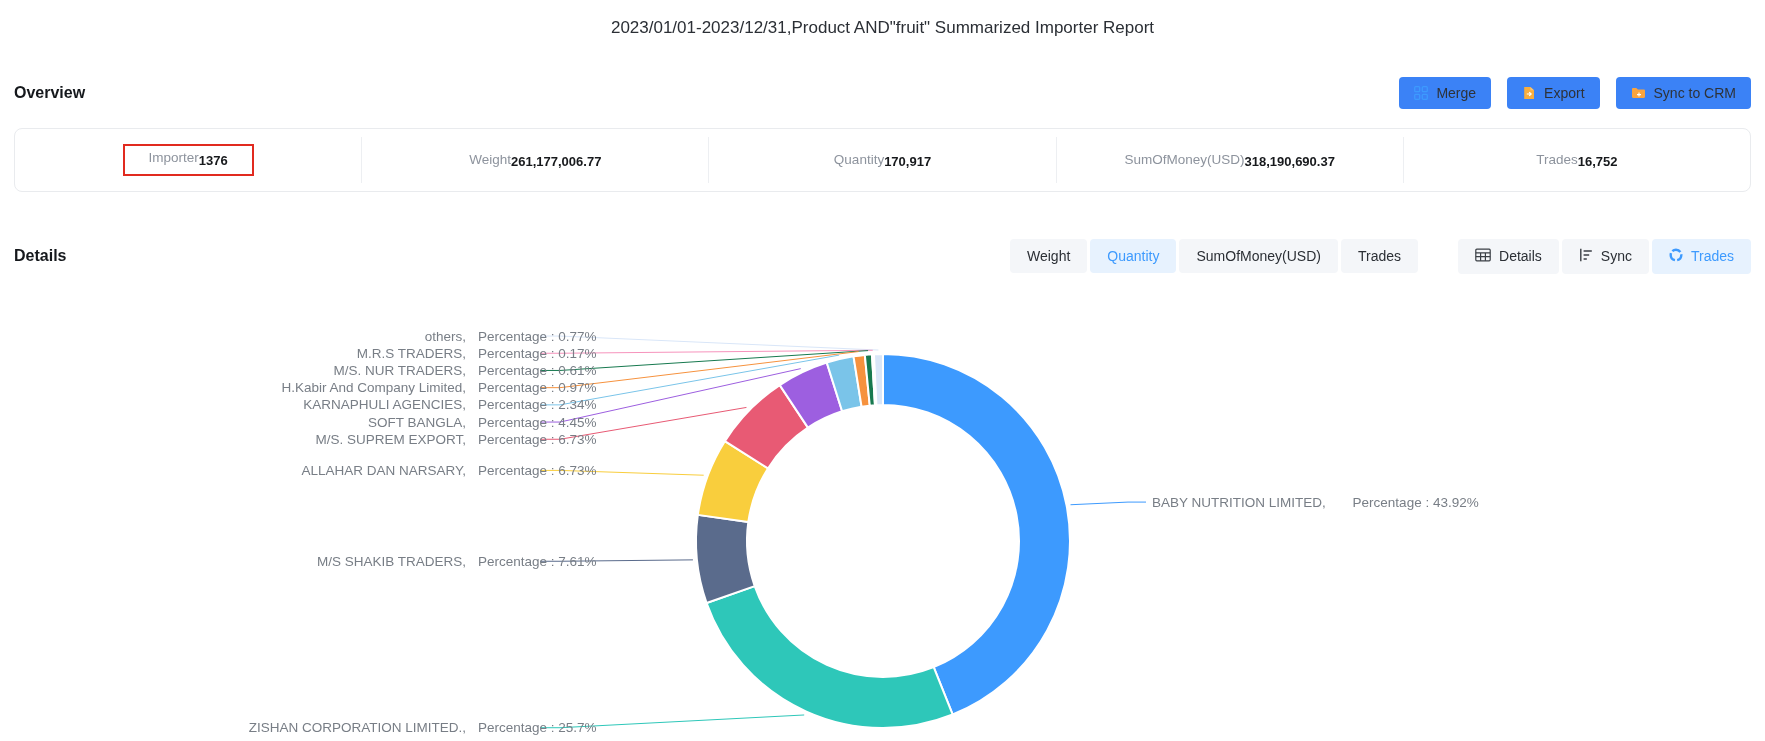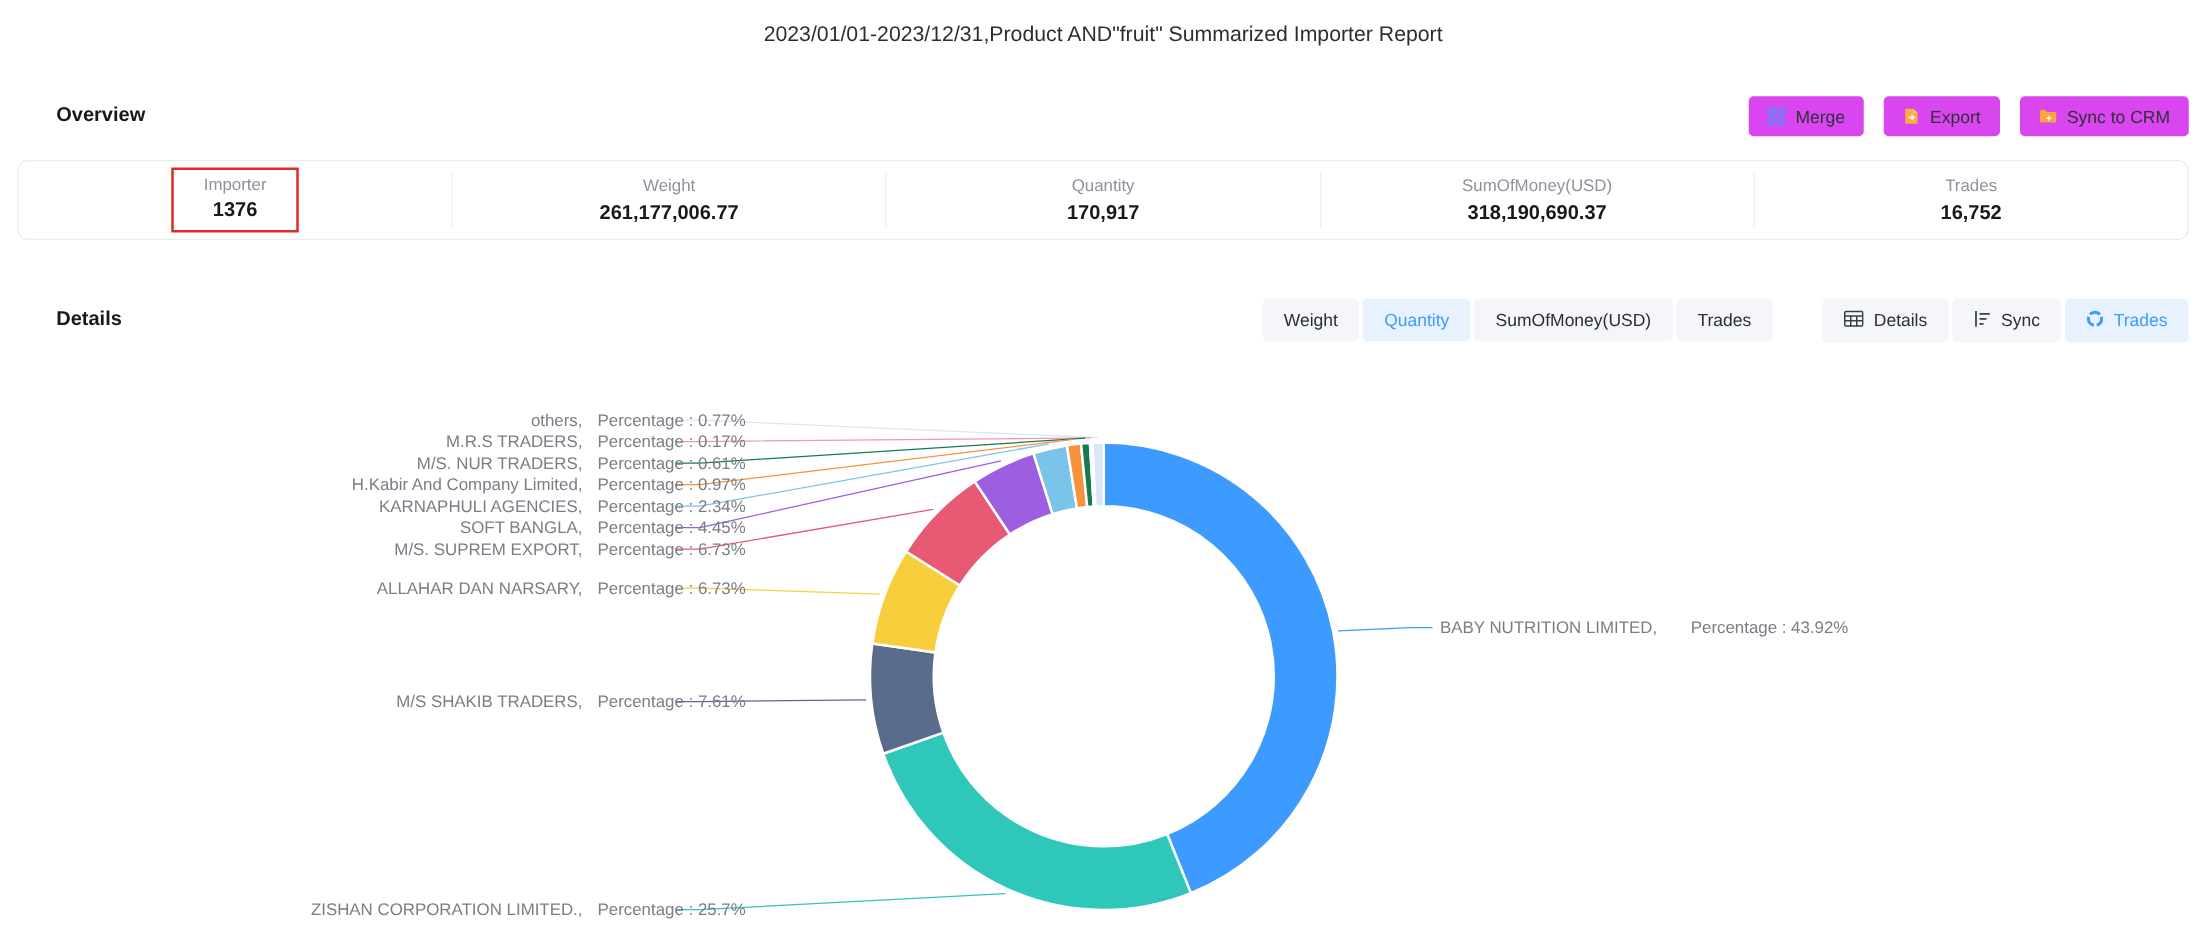--- a/index.html
+++ b/index.html
@@ -2,32 +2,32 @@
 <html style="--red: #E12A1F; --accent: #3D9AFE;"><head>
 <meta charset="utf-8">
 <style>
   html,body{margin:0;padding:0;background:#fff;}
   .page{position:relative;width:1765px;height:741px;background:#fff;overflow:hidden;
         font-family:"Liberation Sans","DejaVu Sans",sans-serif;color:#2e3238;}
   .title{position:absolute;top:18px;left:0;right:0;text-align:center;
          font-size:17px;font-weight:500;color:#2b2f35;}
   .row{position:absolute;left:14px;right:14px;display:flex;justify-content:space-between;align-items:center;}
   .overview-row{top:74px;height:38px;}
-  .section-heading{font-size:16px;font-weight:700;color:#15181c;margin-left:31px;}
+  .section-heading{font-size:16px;font-weight:700;color:#15181c;}
   .actions{display:flex;gap:16px;}
-  .act-btn{display:flex;align-items:center;gap:8px;background:#d946ef;border:none;border-radius:4px;
+  .act-btn{display:flex;align-items:center;gap:8px;background:#3b82f6;border:none;border-radius:4px;
            padding:8px 15px;font-size:14px;color:#2e3238;cursor:pointer;font-family:inherit;}
   .act-btn .ic{display:flex;align-items:center;}
   .stats-card{position:absolute;top:128px;left:14px;right:14px;height:62px;
               border:1px solid #e9ebee;border-radius:8px;display:flex;align-items:center;background:#fff;}
   .stat-col{flex:1;display:flex;align-items:center;justify-content:center;height:46px;border-right:1px solid #edeff2;}
   .stat-col:last-child{border-right:none;}
-  .stat-stack{display:flex;flex-direction:column;align-items:center;}
+  .stat-stack{display:flex;align-items:center;}
   .stat-label{font-size:13.5px;color:#8d939d;line-height:1.35;}
-  .stat-value{font-size:16px;font-weight:600;color:#17191c;margin-top:3px;text-align:center;}
+  .stat-value{font-size:13px;font-weight:600;color:#17191c;margin-top:3px;text-align:center;}
   .stat-highlight{border:2px solid var(--red,#e12a1f);padding:3px 24px 6px;}
   .details-row{top:236px;height:40px;}
   .controls{display:flex;align-items:center;gap:40px;}
   .tab-group,.view-group{display:flex;gap:3px;}
   .tab,.vbtn{background:#f4f6f9;border:none;border-radius:4px;padding:9px 17px;font-size:14px;
              color:#2b2f35;cursor:pointer;font-family:inherit;display:flex;align-items:center;gap:8px;}
   .tab.active,.vbtn.active{background:#e7f2fe;color:var(--accent,#3d9afe);}
   .chart-wrap{position:absolute;left:0;top:281px;width:1633px;height:460px;}
   .chart-wrap svg{display:block;}
   .pie-label{font-size:13.5px;fill:#787e86;}

